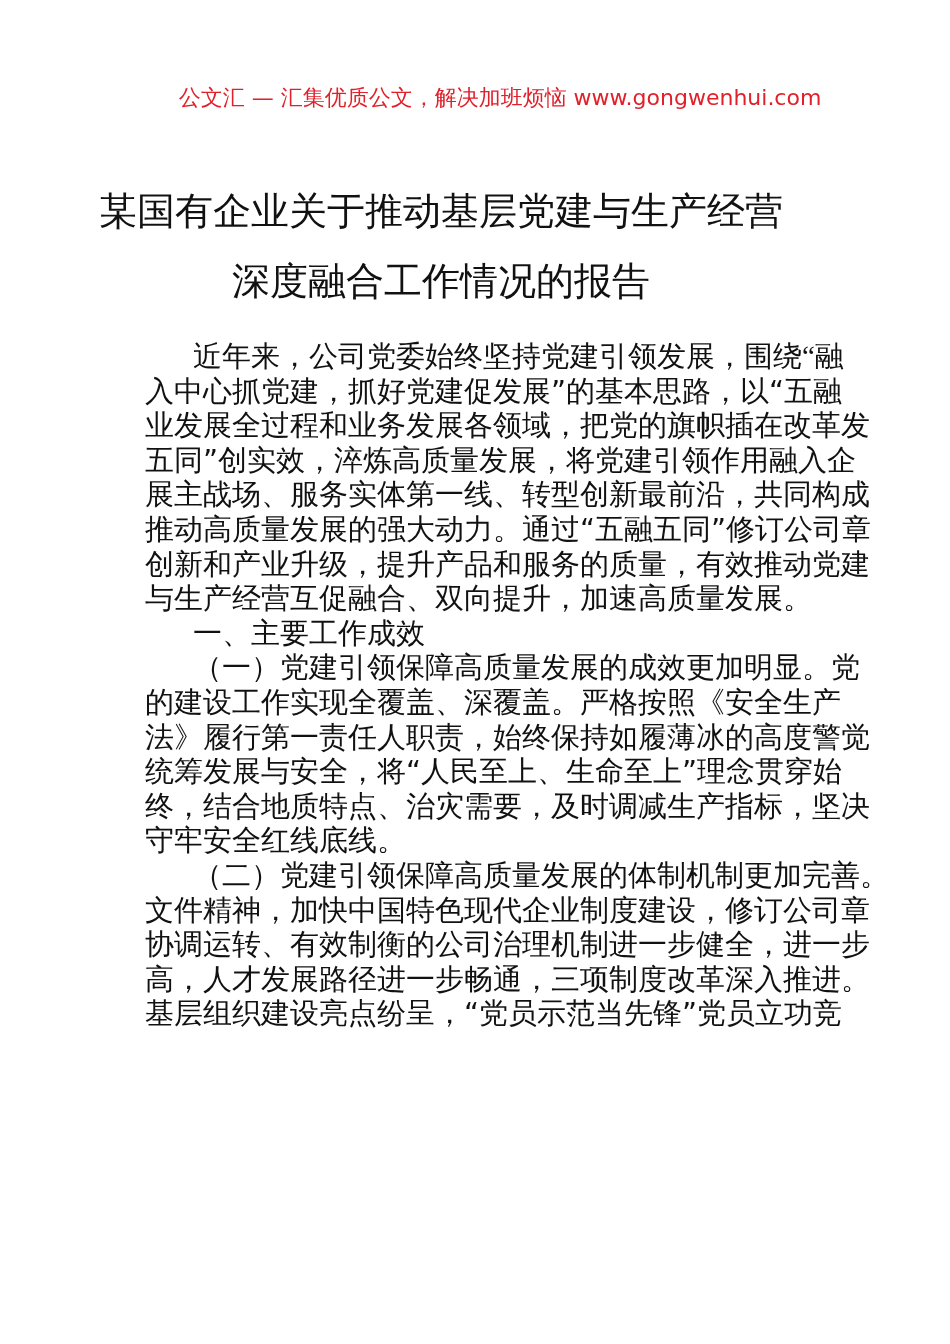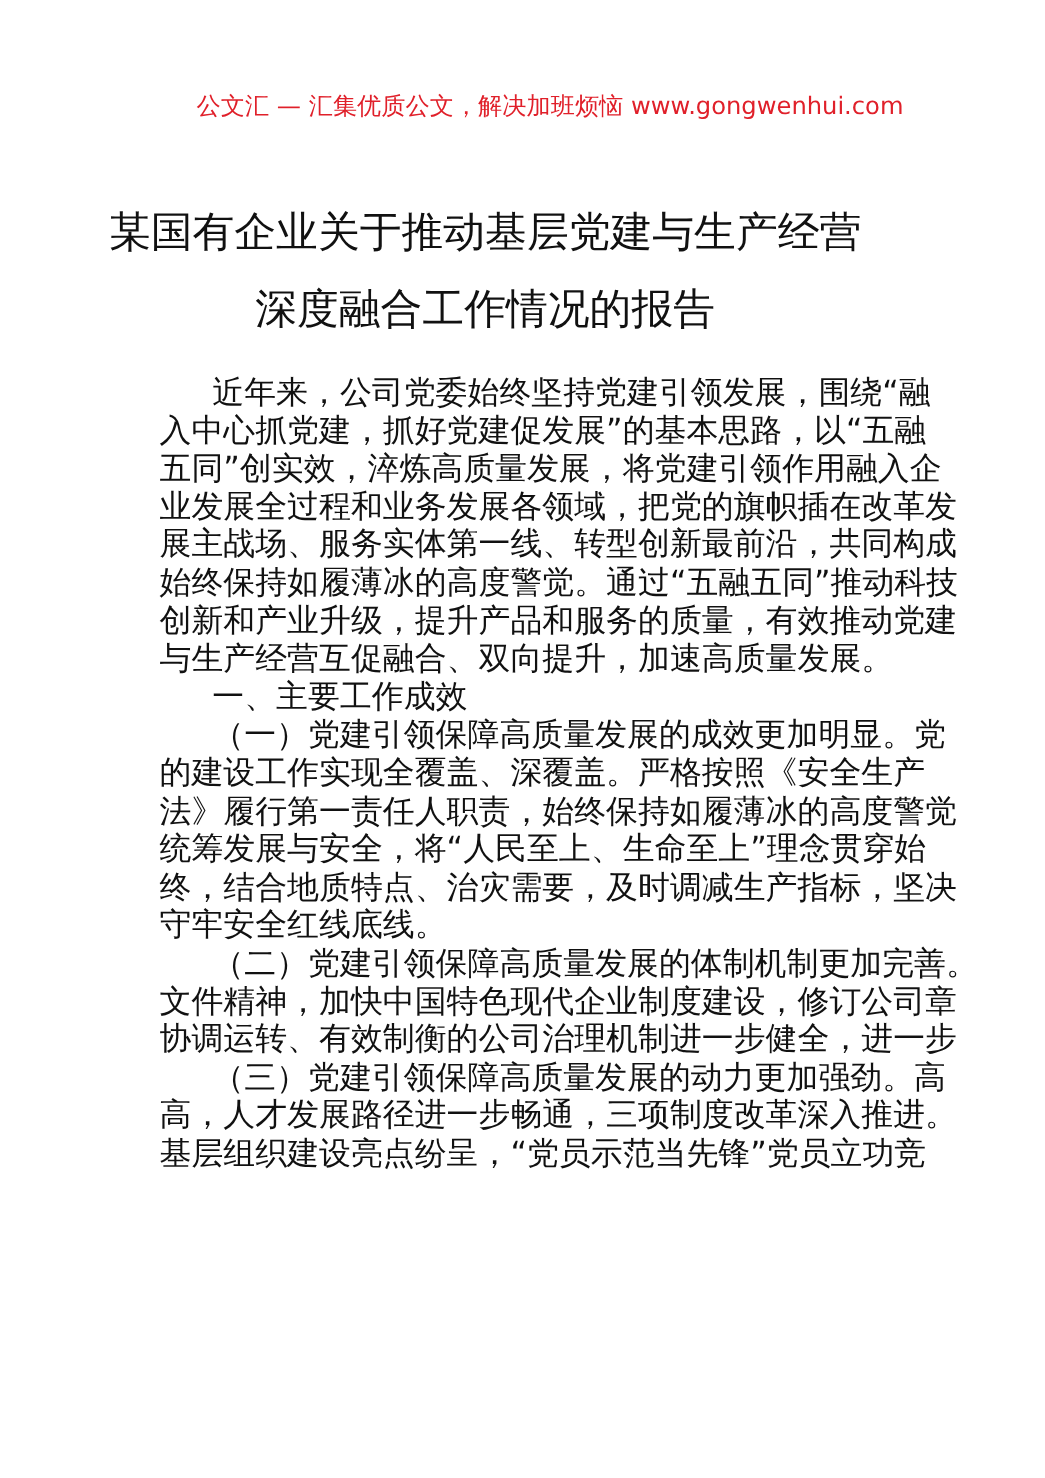--- a/index.html
+++ b/index.html
@@ -51,47 +51,47 @@
       line-height: 34.6px;
       color: #111111;
     }
     .body-text .line {
       display: block;
       white-space: nowrap;
       height: 34.6px;
     }
     .body-text .indent {
       padding-left: 48px;
+      font-family: Liberation Serif, serif;
     }
   </style>
 </head>
 <body>
 
 <div class="watermark">公文汇 — 汇集优质公文，解决加班烦恼 www.gongwenhui.com</div>
 
 <div class="title">
   <span class="line">某国有企业关于推动基层党建与生产经营</span>
   <span class="line">深度融合工作情况的报告</span>
 </div>
 
 <div class="body-text">
   <span class="line indent">近年来，公司党委始终坚持党建引领发展，围绕“融</span>
   <span class="line">入中心抓党建，抓好党建促发展”的基本思路，以“五融</span>
+  <span class="line">业发展全过程和业务发展各领域，把党的旗帜插在改革发</span>
   <span class="line">五同”创实效，淬炼高质量发展，将党建引领作用融入企</span>
-  <span class="line">业发展全过程和业务发展各领域，把党的旗帜插在改革发</span>
   <span class="line">展主战场、服务实体第一线、转型创新最前沿，共同构成</span>
-  <span class="line">始终保持如履薄冰的高度警觉。通过“五融五同”推动科技</span>
+  <span class="line">推动高质量发展的强大动力。通过“五融五同”修订公司章</span>
   <span class="line">创新和产业升级，提升产品和服务的质量，有效推动党建</span>
   <span class="line">与生产经营互促融合、双向提升，加速高质量发展。</span>
   <span class="line indent">一、主要工作成效</span>
   <span class="line indent">（一）党建引领保障高质量发展的成效更加明显。党</span>
   <span class="line">的建设工作实现全覆盖、深覆盖。严格按照《安全生产</span>
   <span class="line">法》履行第一责任人职责，始终保持如履薄冰的高度警觉</span>
   <span class="line">统筹发展与安全，将“人民至上、生命至上”理念贯穿始</span>
   <span class="line">终，结合地质特点、治灾需要，及时调减生产指标，坚决</span>
   <span class="line">守牢安全红线底线。</span>
   <span class="line indent">（二）党建引领保障高质量发展的体制机制更加完善。</span>
   <span class="line">文件精神，加快中国特色现代企业制度建设，修订公司章</span>
   <span class="line">协调运转、有效制衡的公司治理机制进一步健全，进一步</span>
-  <span class="line indent">（三）党建引领保障高质量发展的动力更加强劲。高</span>
   <span class="line">高，人才发展路径进一步畅通，三项制度改革深入推进。</span>
   <span class="line">基层组织建设亮点纷呈，“党员示范当先锋”党员立功竞</span>
 </div>
 
 </body></html>

